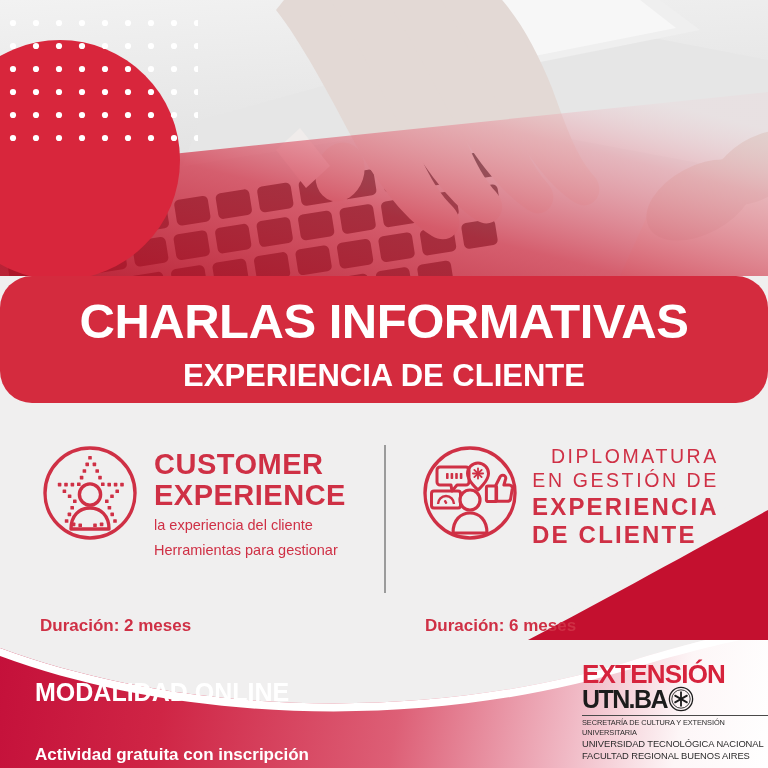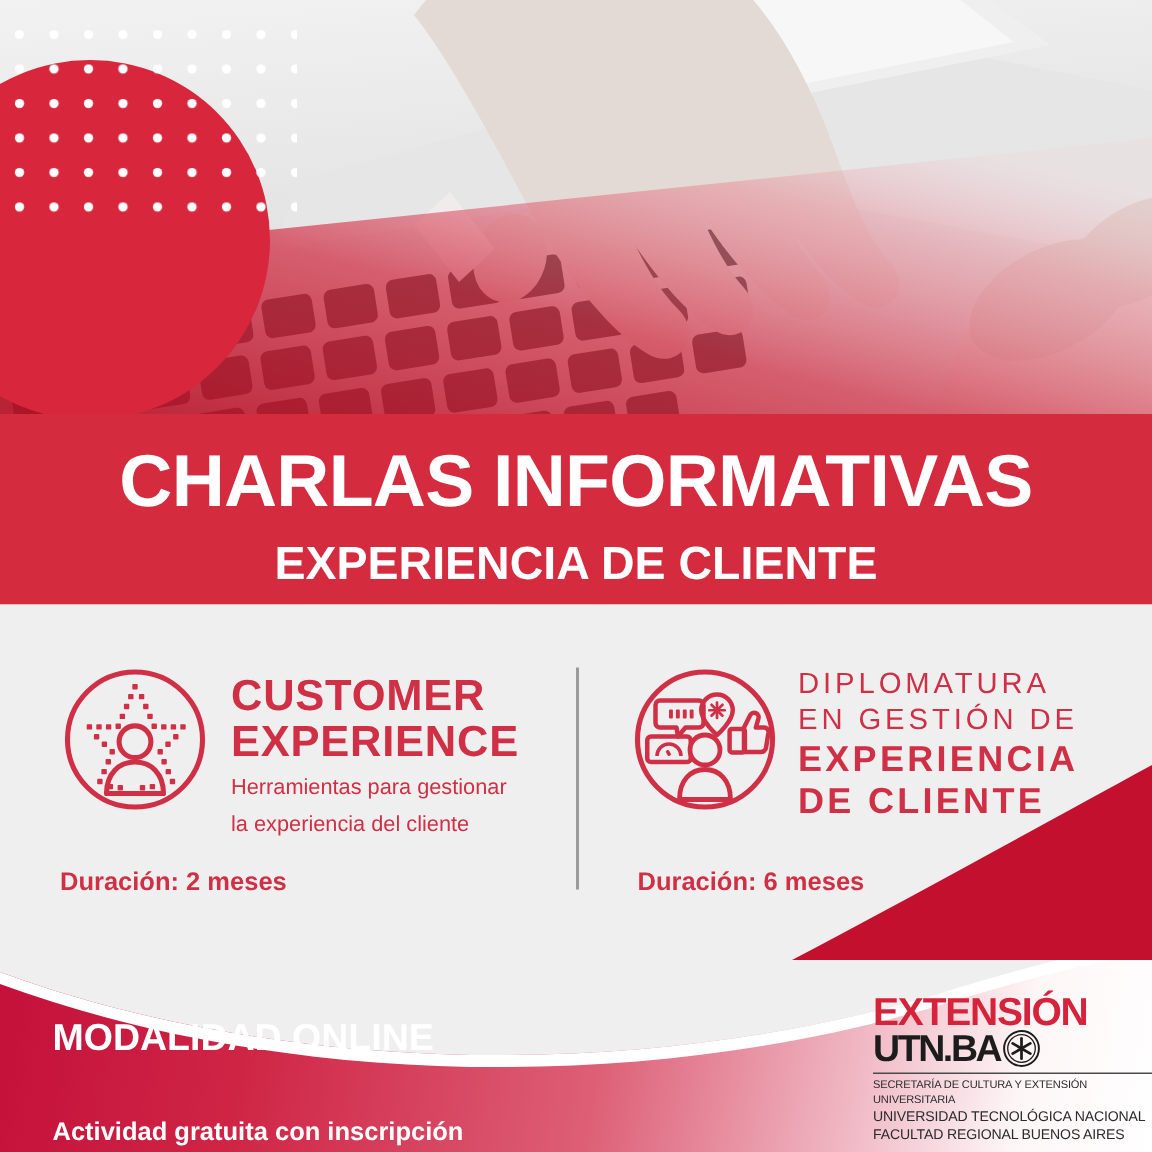--- a/index.html
+++ b/index.html
@@ -17,21 +17,21 @@
   .hero-photo { position:absolute; inset:0; }
   .dots { position:absolute; left:8px; top:18px; width:190px; height:130px; }
   .redcircle {
     position:absolute; left:-60px; top:40px; width:240px; height:240px;
     border-radius:50%; background:#d8263c;
   }
 
   
   .title-band {
     position:absolute; left:0; top:276px; width:768px; height:127px;
-    background:#d42b3e; color:#ffffff; text-align:center;
+    background:#d42b3e; color:#ffffff; text-align:center;border-radius:32px;
   }
   .title-main {
     font-size:49px; font-weight:bold; letter-spacing:-0.5px;
     line-height:1; padding-top:21px; white-space:nowrap;
   }
   .title-sub {
     font-size:31px; font-weight:bold; letter-spacing:0px;
     line-height:1; padding-top:14px; white-space:nowrap;text-align:center;
   }
 
@@ -49,27 +49,27 @@
   .hdr-left {
     color:#cf3045; font-weight:bold; font-size:29px; line-height:1.06;
     letter-spacing:0.5px;
   }
   .desc-left {
     color:#cf3045; font-size:14.5px; line-height:1.25; margin-top:6px; font-weight:400;
   }
 
   .txt-right { margin-left:12px; padding-top:2px; }
   .r1, .r2 {
-    color:#cf3045; font-size:19.5px; letter-spacing:2.6px; line-height:1.22; font-weight:500;
+    color:#cf3045; font-size:19.5px; letter-spacing:2.6px; line-height:1.22; font-weight:500;text-align:right;
   }
   .r3, .r4 {
     color:#cf3045; font-size:24px; letter-spacing:2.2px; line-height:1.2; font-weight:bold;
   }
 
-  .dur { position:absolute; color:#cf3045; font-weight:bold; font-size:17px; }
+  .dur { position:absolute; color:#cf3045; font-weight:bold; font-size:17px;margin-top:38px; }
   .dur-left { left:40px; top:578px; }
   .dur-right { left:425px; top:578px; }
 
   
   .bottom {
     position:absolute; left:0; top:640px; width:768px; height:128px;
     background:linear-gradient(100deg,#c4103a 0%,#cf2545 22%,#dd5f76 52%,#f0b8c4 74%,#fdf6f7 88%,#ffffff 100%);
     overflow:hidden;
   }
   .bottom-curve { position:absolute; left:0; top:0; width:768px; height:80px; }
@@ -281,22 +281,22 @@
             <rect x="53.2" y="80.4" width="3.6" height="3.6" rx="0.6"></rect>
           </g>
 
           <circle cx="50" cy="51.5" r="10.6" fill="none" stroke="#cf3045" stroke-width="3.4"></circle>
           <path d="M31,86 C31,72.5 39.5,65 50,65 C60.5,65 69,72.5 69,86 Z" fill="none" stroke="#cf3045" stroke-width="3.4" stroke-linejoin="round"></path>
         </svg>
       </div>
       <div class="txt-left">
         <div class="hdr-left">CUSTOMER</div>
         <div class="hdr-left">EXPERIENCE</div>
+        <div class="desc-left">la experiencia del cliente</div>
         <div class="desc-left">Herramientas para gestionar</div>
-        <div class="desc-left">la experiencia del cliente</div>
       </div>
     </div>
 
     <div class="col col-right">
       <div class="icon-wrap">
         <svg viewBox="0 0 100 100">
           <circle cx="50" cy="50" r="45" fill="none" stroke="#cf3045" stroke-width="3.4"></circle>
           <g stroke="#cf3045" stroke-width="3" fill="none" stroke-linejoin="round">
 
             <path d="M20,24 h26 a3,3 0 0 1 3,3 v12 a3,3 0 0 1 -3,3 h-9 l-5,6 l-1,-6 h-11 a3,3 0 0 1 -3,-3 v-12 a3,3 0 0 1 3,-3 Z"></path>

